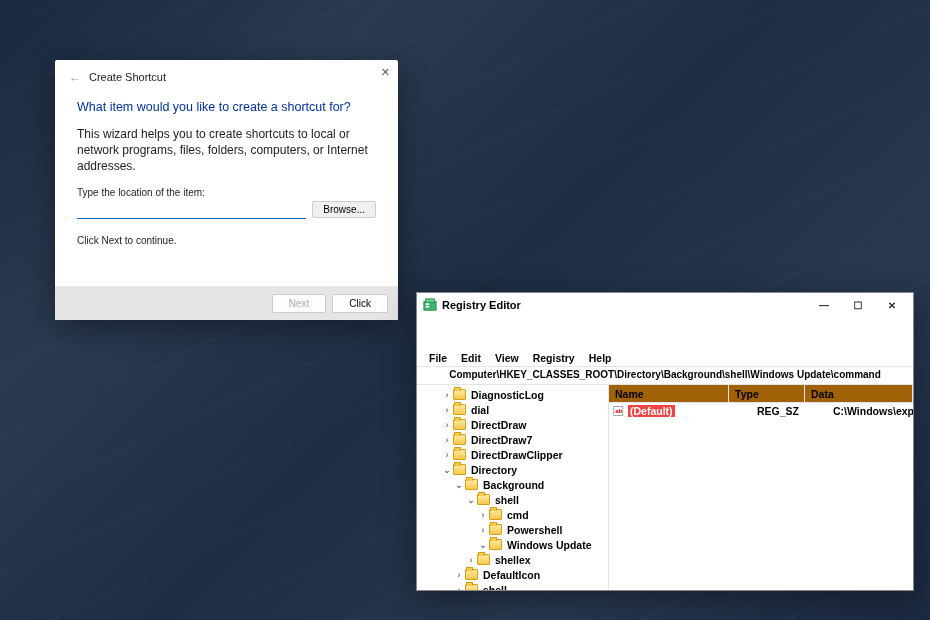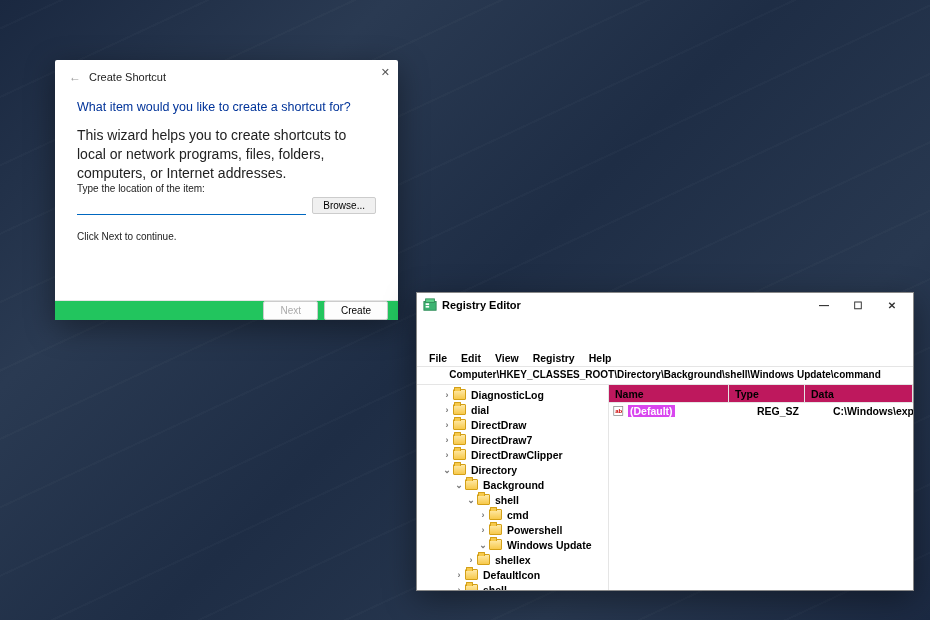--- a/index.html
+++ b/index.html
@@ -11,27 +11,27 @@
 .bg-wave { position:absolute; inset:0; background:
   repeating-linear-gradient(-25deg, transparent 0 60px, rgba(255,255,255,0.02) 60px 62px); pointer-events:none;}
 .window { position:absolute; background:#fff; box-shadow:0 8px 30px rgba(0,0,0,0.4); display:flex; flex-direction:column; border-radius:2px;}
 
 .shortcut-dlg { left:55px; top:60px; width:343px; height:260px; }
 .shortcut-close { position:absolute; top:6px; right:8px; font-size:11px; color:#555; cursor:pointer; }
 .shortcut-header { display:flex; align-items:center; gap:8px; padding:10px 14px 4px; font-size:11px; color:#222;}
 .shortcut-back { font-size:12px; color:#999; }
 .shortcut-body { padding:6px 22px 0; }
 .shortcut-title { color:#003399; font-size:12.5px; font-weight:400; margin:6px 0 12px; }
-.shortcut-desc { font-size:14px; color:#222; line-height:1.35; margin-bottom:0;}
+.shortcut-desc { font-size:12px; color:#222; line-height:1.35; margin-bottom:12px;}
 .shortcut-label { font-size:10px; color:#222; margin-bottom:3px;}
 .shortcut-inputrow { display:flex; gap:6px; align-items:center; margin-bottom:16px;}
 .shortcut-input { flex:1; height:18px; border:none; border-bottom:1.5px solid #0067c0; font-size:11px; outline:none;}
 .shortcut-browse { font-size:10px; padding:2px 10px; background:#f0f0f0; border:1px solid #ccc; border-radius:2px; cursor:pointer;}
 .shortcut-continue { font-size:10px; color:#222; }
-.shortcut-footer { margin-top:auto; height:20px; background:#22c55e; border-top:1px solid #e5e5e5; display:flex; justify-content:flex-end; align-items:center; gap:6px; padding:0 10px;}
+.shortcut-footer { margin-top:auto; height:34px; background:#e5e5e5; border-top:1px solid #e5e5e5; display:flex; justify-content:flex-end; align-items:center; gap:6px; padding:0 10px;}
 .shortcut-footer button { font-size:10px; padding:3px 16px; background:#fdfdfd; border:1px solid #ccc; border-radius:2px;}
 .shortcut-footer button.disabled { color:#aaa; }
 
 .regedit { left:416px; top:292px; width:498px; height:299px; border:1px solid #888; border-radius:0;font-weight:bold;}
 .reg-titlebar { height:24px; display:flex; align-items:center; padding:0 4px 0 6px; background:#fff;}
 .reg-appicon { width:14px; height:14px; margin-right:5px; display:flex; align-items:center; justify-content:center;}
 .reg-appicon svg { width:14px; height:14px; }
 .reg-title { font-size:11px; color:#000; flex:0 0 auto;}
 .reg-spacer { flex:1; }
 .reg-winbtn { width:34px; height:24px; display:flex; align-items:center; justify-content:center; font-size:10px; color:#333; cursor:pointer;}
@@ -43,26 +43,26 @@
 .reg-tree::-webkit-scrollbar, .reg-values::-webkit-scrollbar { width:14px; height:14px;}
 .reg-tree::-webkit-scrollbar-thumb, .reg-values::-webkit-scrollbar-thumb { background:#c0c0c0;}
 .reg-tree::-webkit-scrollbar-track, .reg-values::-webkit-scrollbar-track { background:#f0f0f0;}
 .tree-row { display:flex; align-items:center; height:15px; white-space:nowrap; cursor:pointer; padding-right:4px;}
 .tree-row.selected .tree-label { background:#cce8ff; outline:1px solid #99d1ff; }
 .tree-toggle { width:12px; text-align:center; font-size:9px; color:#777; flex-shrink:0;}
 .tree-folder { width:13px; height:11px; background:linear-gradient(#ffe9a6,#f7c94b); border:1px solid #d4a017; border-radius:1px; margin-right:3px; flex-shrink:0; position:relative;}
 .tree-folder::before { content:''; position:absolute; top:-3px; left:0; width:5px; height:3px; background:#f7c94b; border:1px solid #d4a017; border-bottom:none; border-radius:1px 1px 0 0;}
 .tree-label { padding:0 2px; font-size:10.5px;}
 .reg-values { flex:1; overflow:auto; position:relative;}
-.values-header { position:sticky; top:0; display:flex; background:#be185d; border-bottom:1px solid #e5e5e5; height:18px; align-items:flex-end;}
+.values-header { position:sticky; top:0; display:flex; background:#a16207; border-bottom:1px solid #e5e5e5; height:18px; align-items:flex-end;}
 .values-header div { font-size:10.5px; padding:0 6px; border-right:1px solid #e5e5e5; height:100%; display:flex; align-items:center;}
 .col-name { width:120px;} .col-type { width:76px;} .col-data { flex:1;}
 .value-row { display:flex; height:16px; align-items:center;}
 .value-row .vname { width:120px; display:flex; align-items:center; gap:3px; padding-left:4px;}
-.value-row .vname .sel { background:#d946ef; color:#fff; padding:0 2px;}
+.value-row .vname .sel { background:#ef4444; color:#fff; padding:0 2px;}
 .value-row .vtype { width:76px; padding-left:6px;margin-left:22px;}
 .value-row .vdata { flex:1; padding-left:6px; white-space:nowrap; overflow:hidden;}
 .value-icon { width:12px; height:12px; flex-shrink:0;}
 .value-icon svg { width:12px; height:12px; }
 </style>
 </head>
 <body>
 <div class="bg-wave"></div>
 
 <div class="window shortcut-dlg">
@@ -76,21 +76,21 @@
     <div class="shortcut-desc">This wizard helps you to create shortcuts to local or network programs, files, folders, computers, or Internet addresses.</div>
     <div class="shortcut-label">Type the location of the item:</div>
     <div class="shortcut-inputrow">
       <input class="shortcut-input" type="text" value="" style="">
       <button class="shortcut-browse">Browse...</button>
     </div>
     <div class="shortcut-continue">Click Next to continue.</div>
   </div>
   <div class="shortcut-footer">
     <button class="disabled">Next</button>
-    <button>Create</button>
+    <button>Click</button>
   </div>
 </div>
 
 <div class="window regedit">
   <div class="reg-titlebar">
     <span class="reg-appicon">
       <svg viewBox="0 0 16 16">
           <rect x="1" y="4" width="14" height="10" fill="#3cb371" stroke="#2e8b57"></rect>
           <rect x="3" y="1" width="10" height="4" fill="#5fd38a" stroke="#2e8b57"></rect>
           <rect x="3" y="6" width="4" height="2" fill="#fff"></rect>

